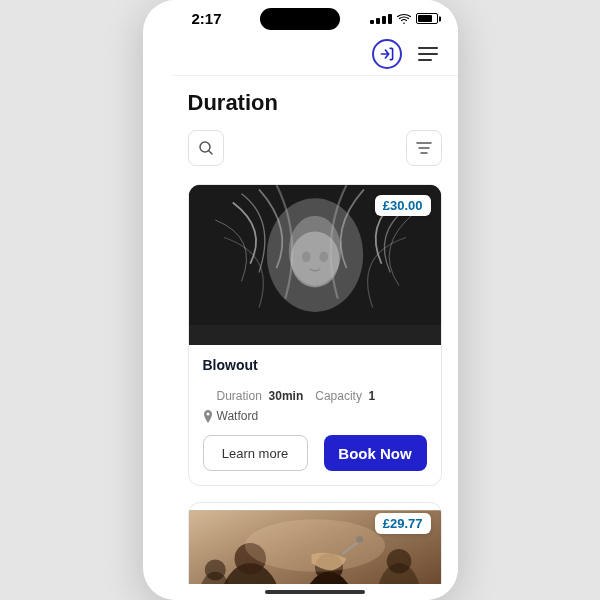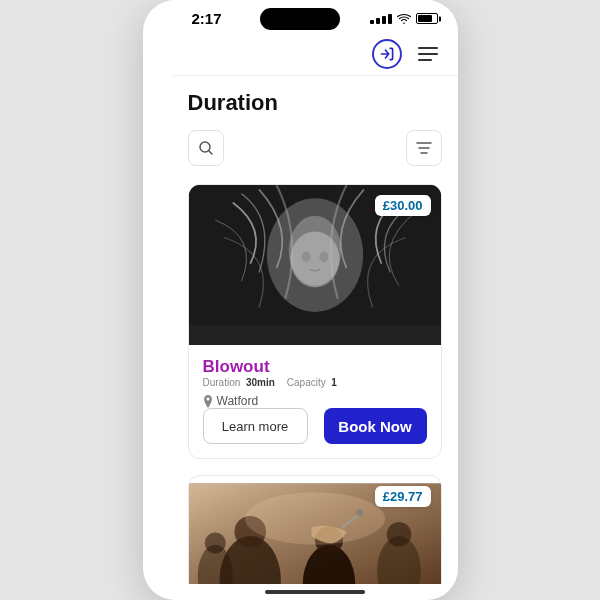--- a/index.html
+++ b/index.html
@@ -225,45 +225,47 @@
       font-weight: 600;
       color: #0369a1;
       box-shadow: 0 1px 4px rgba(0,0,0,0.15);
     }
 
     .card-body {
       padding: 12px 14px 14px 14px;
     }
 
     .service-name {
-      font-size: 17px;
+      font-size: 14px;
       font-weight: 700;
-      color: #a21caf;
-      margin-bottom: 0;
+      color: #0f172a;
+      margin-bottom: 16px;
     }
 
     .service-meta {
       display: flex;
       gap: 12px;
       margin-bottom: 6px;
-      font-size: 10px;
+      font-size: 12px;
       color: #888;
+      margin-left: 14px;
     }
 
     .service-meta span strong {
       color: #333;
       font-weight: 600;
     }
 
     .service-location {
       display: flex;
       align-items: center;
       gap: 4px;
       font-size: 12px;
       color: #555;
+      margin-bottom: 12px;
     }
 
     .card-actions {
       display: flex;
       gap: 16px;
     }
 
     .btn-learn {
       flex: 1;
       height: 36px;

